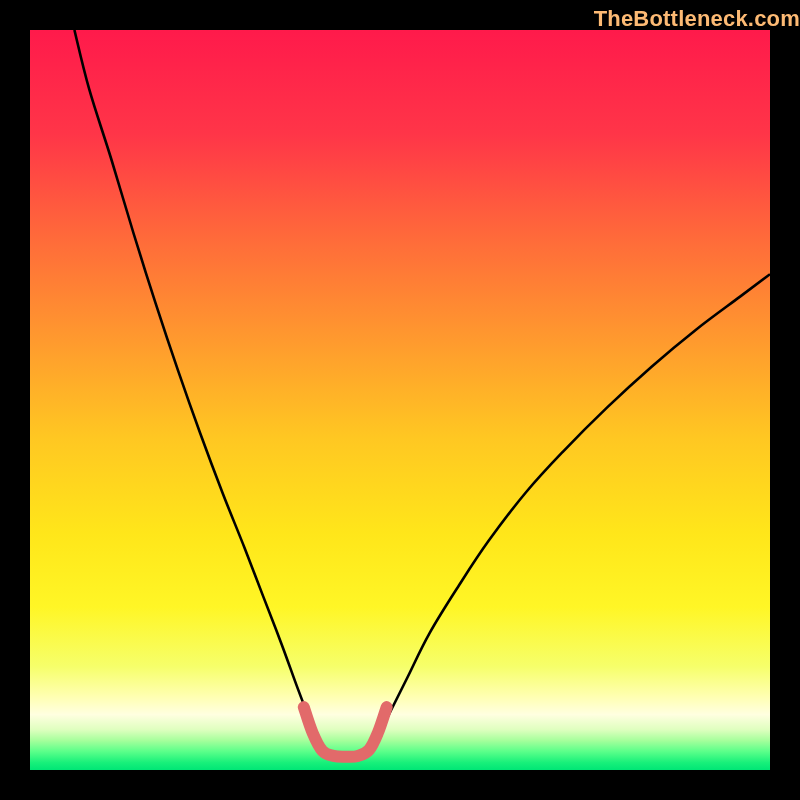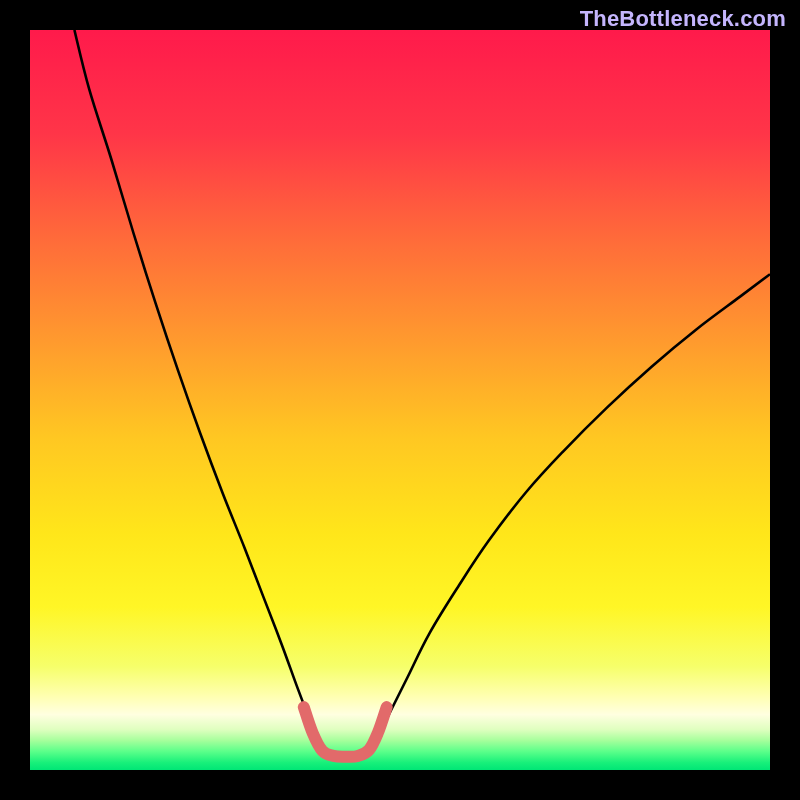--- a/index.html
+++ b/index.html
@@ -21,25 +21,25 @@
     position: absolute;
     left: 0; top: 0; width: 100%; height: 100%;
   }
   .curve-svg {
     position: absolute;
     left: 0; top: 0; width: 100%; height: 100%;
   }
   .watermark {
     position: absolute;
     top: 6px;
-    right: 14px;
+    right: 0;
     font-family: Arial, Helvetica, sans-serif;
     font-size: 22px;
     font-weight: 600;
-    color: #c4b5fd;
+    color: #fdba74;
     letter-spacing: 0.2px;
   }
 </style>
 </head>
 <body>
 
 <div class="frame">
   <div class="plot-area">
     <svg class="gradient-bg" viewBox="0 0 740 740" preserveAspectRatio="none">
       <defs>

